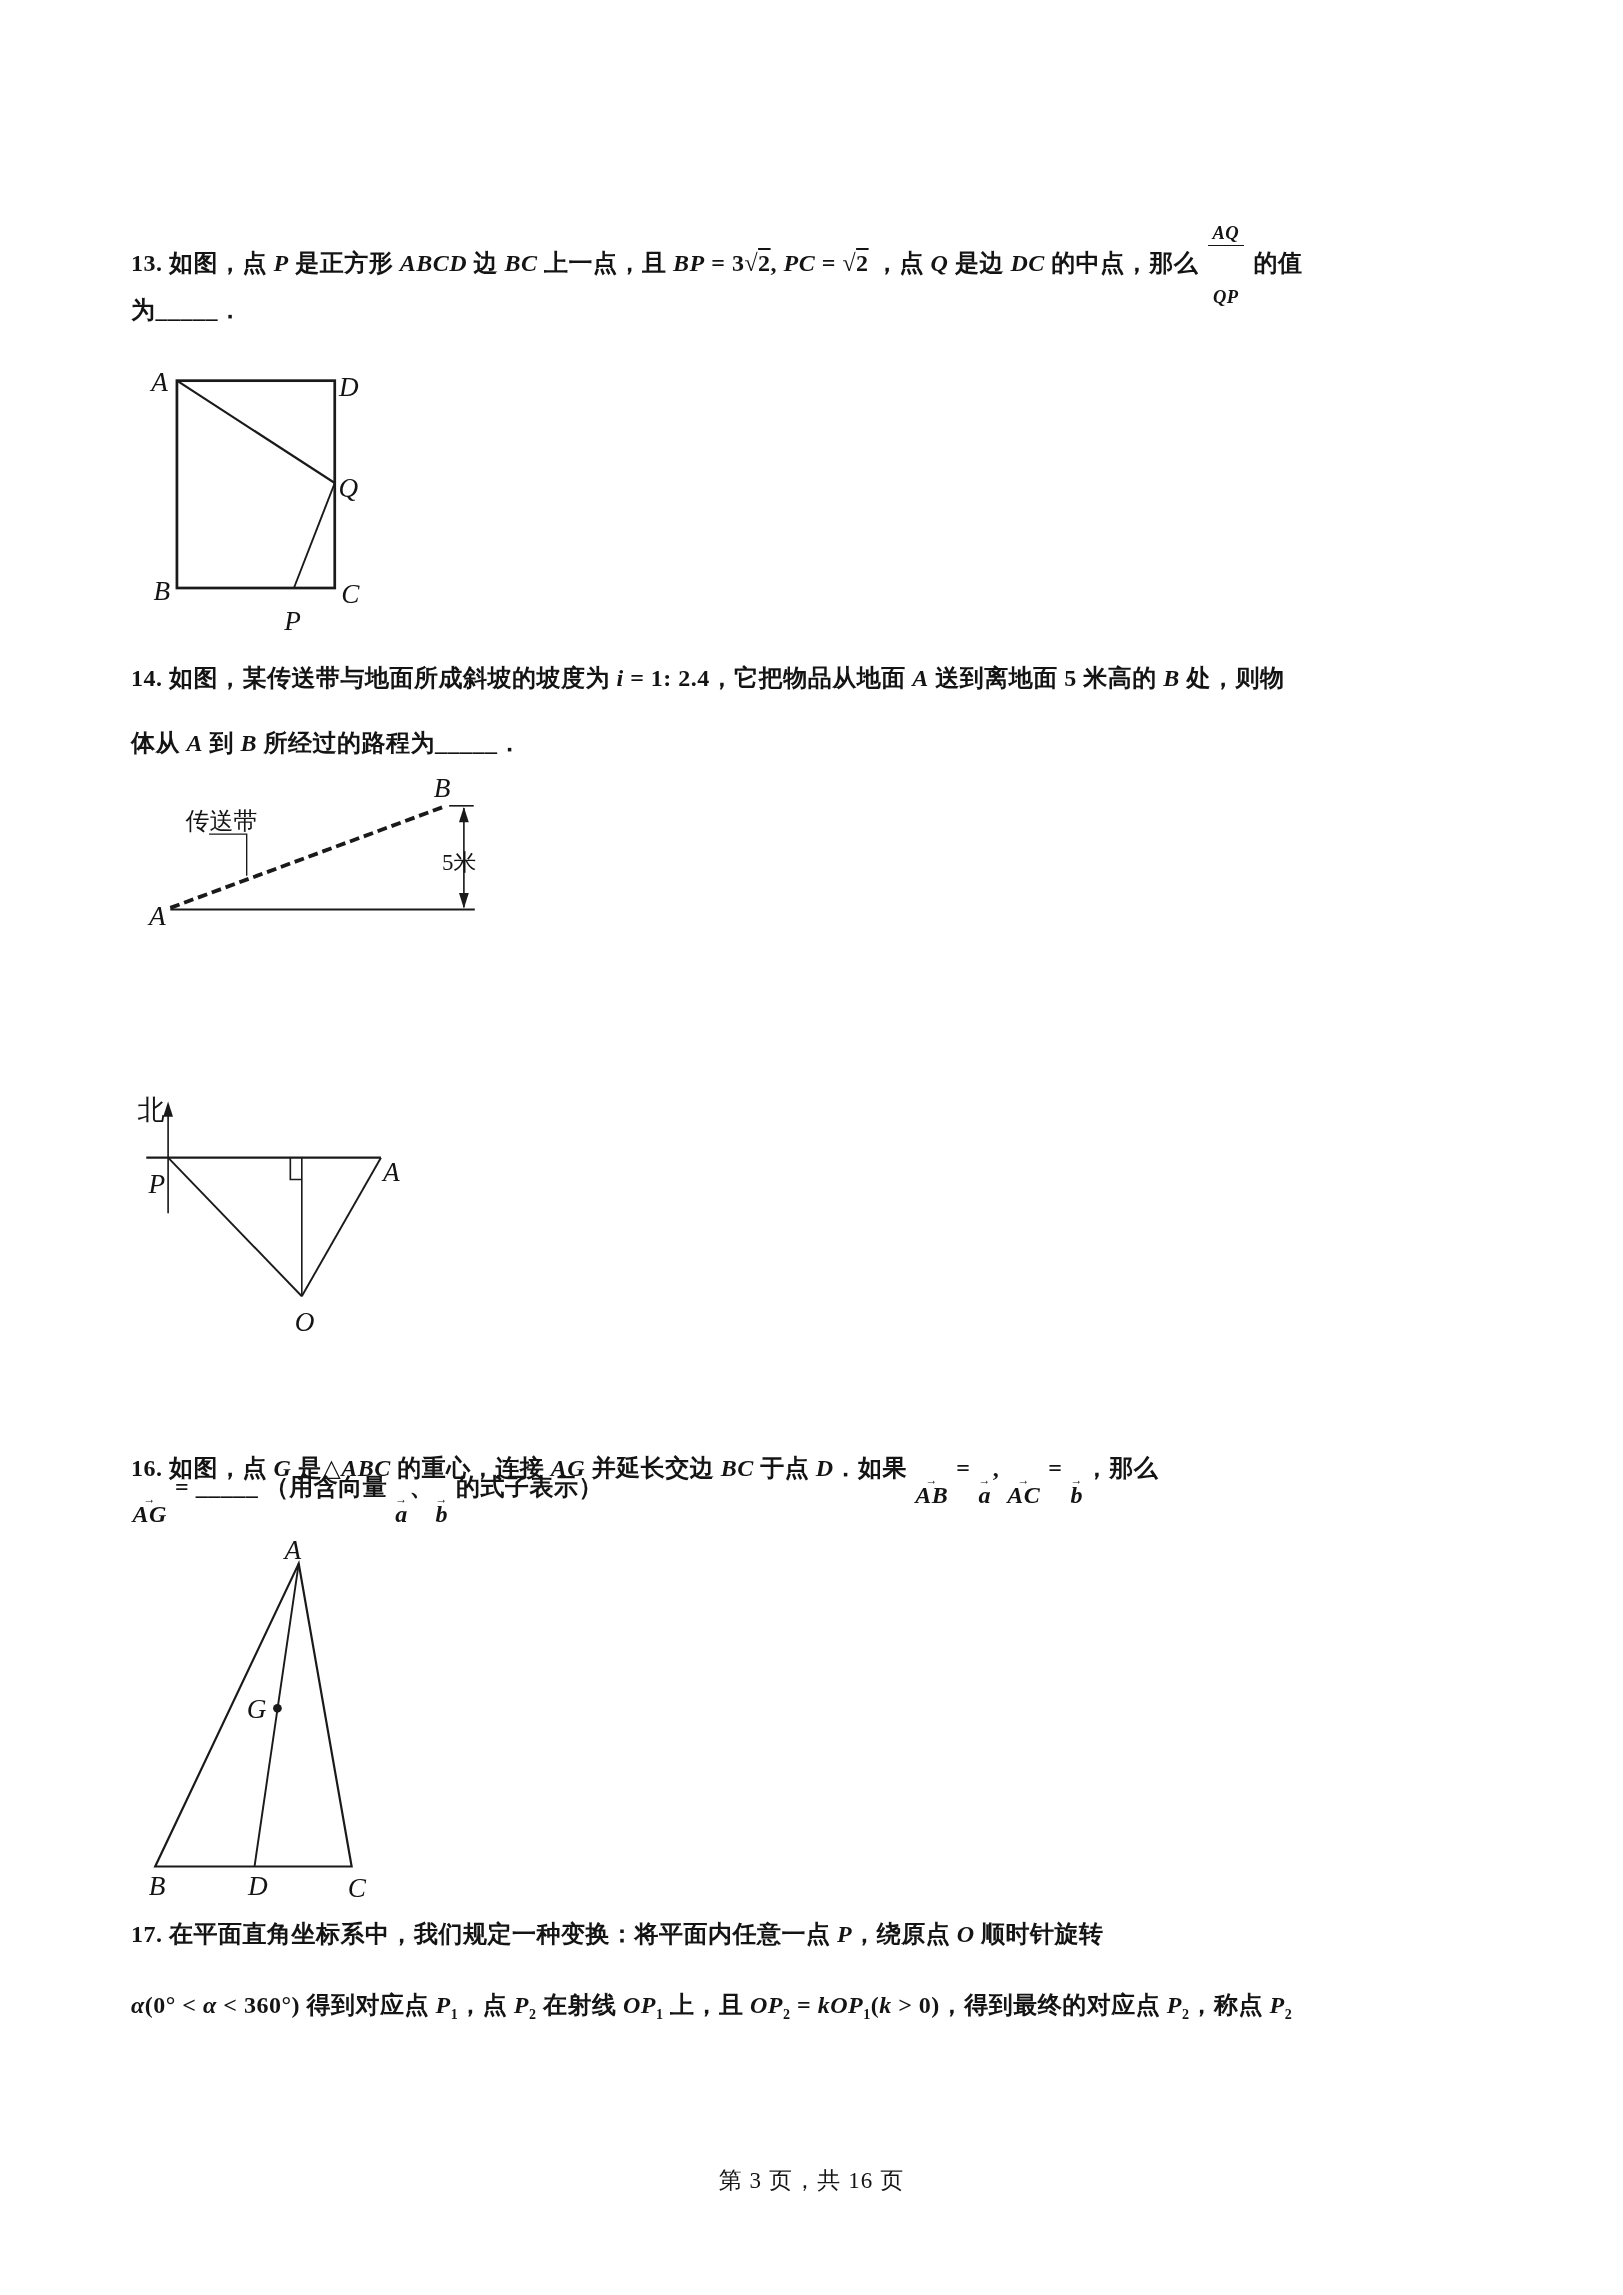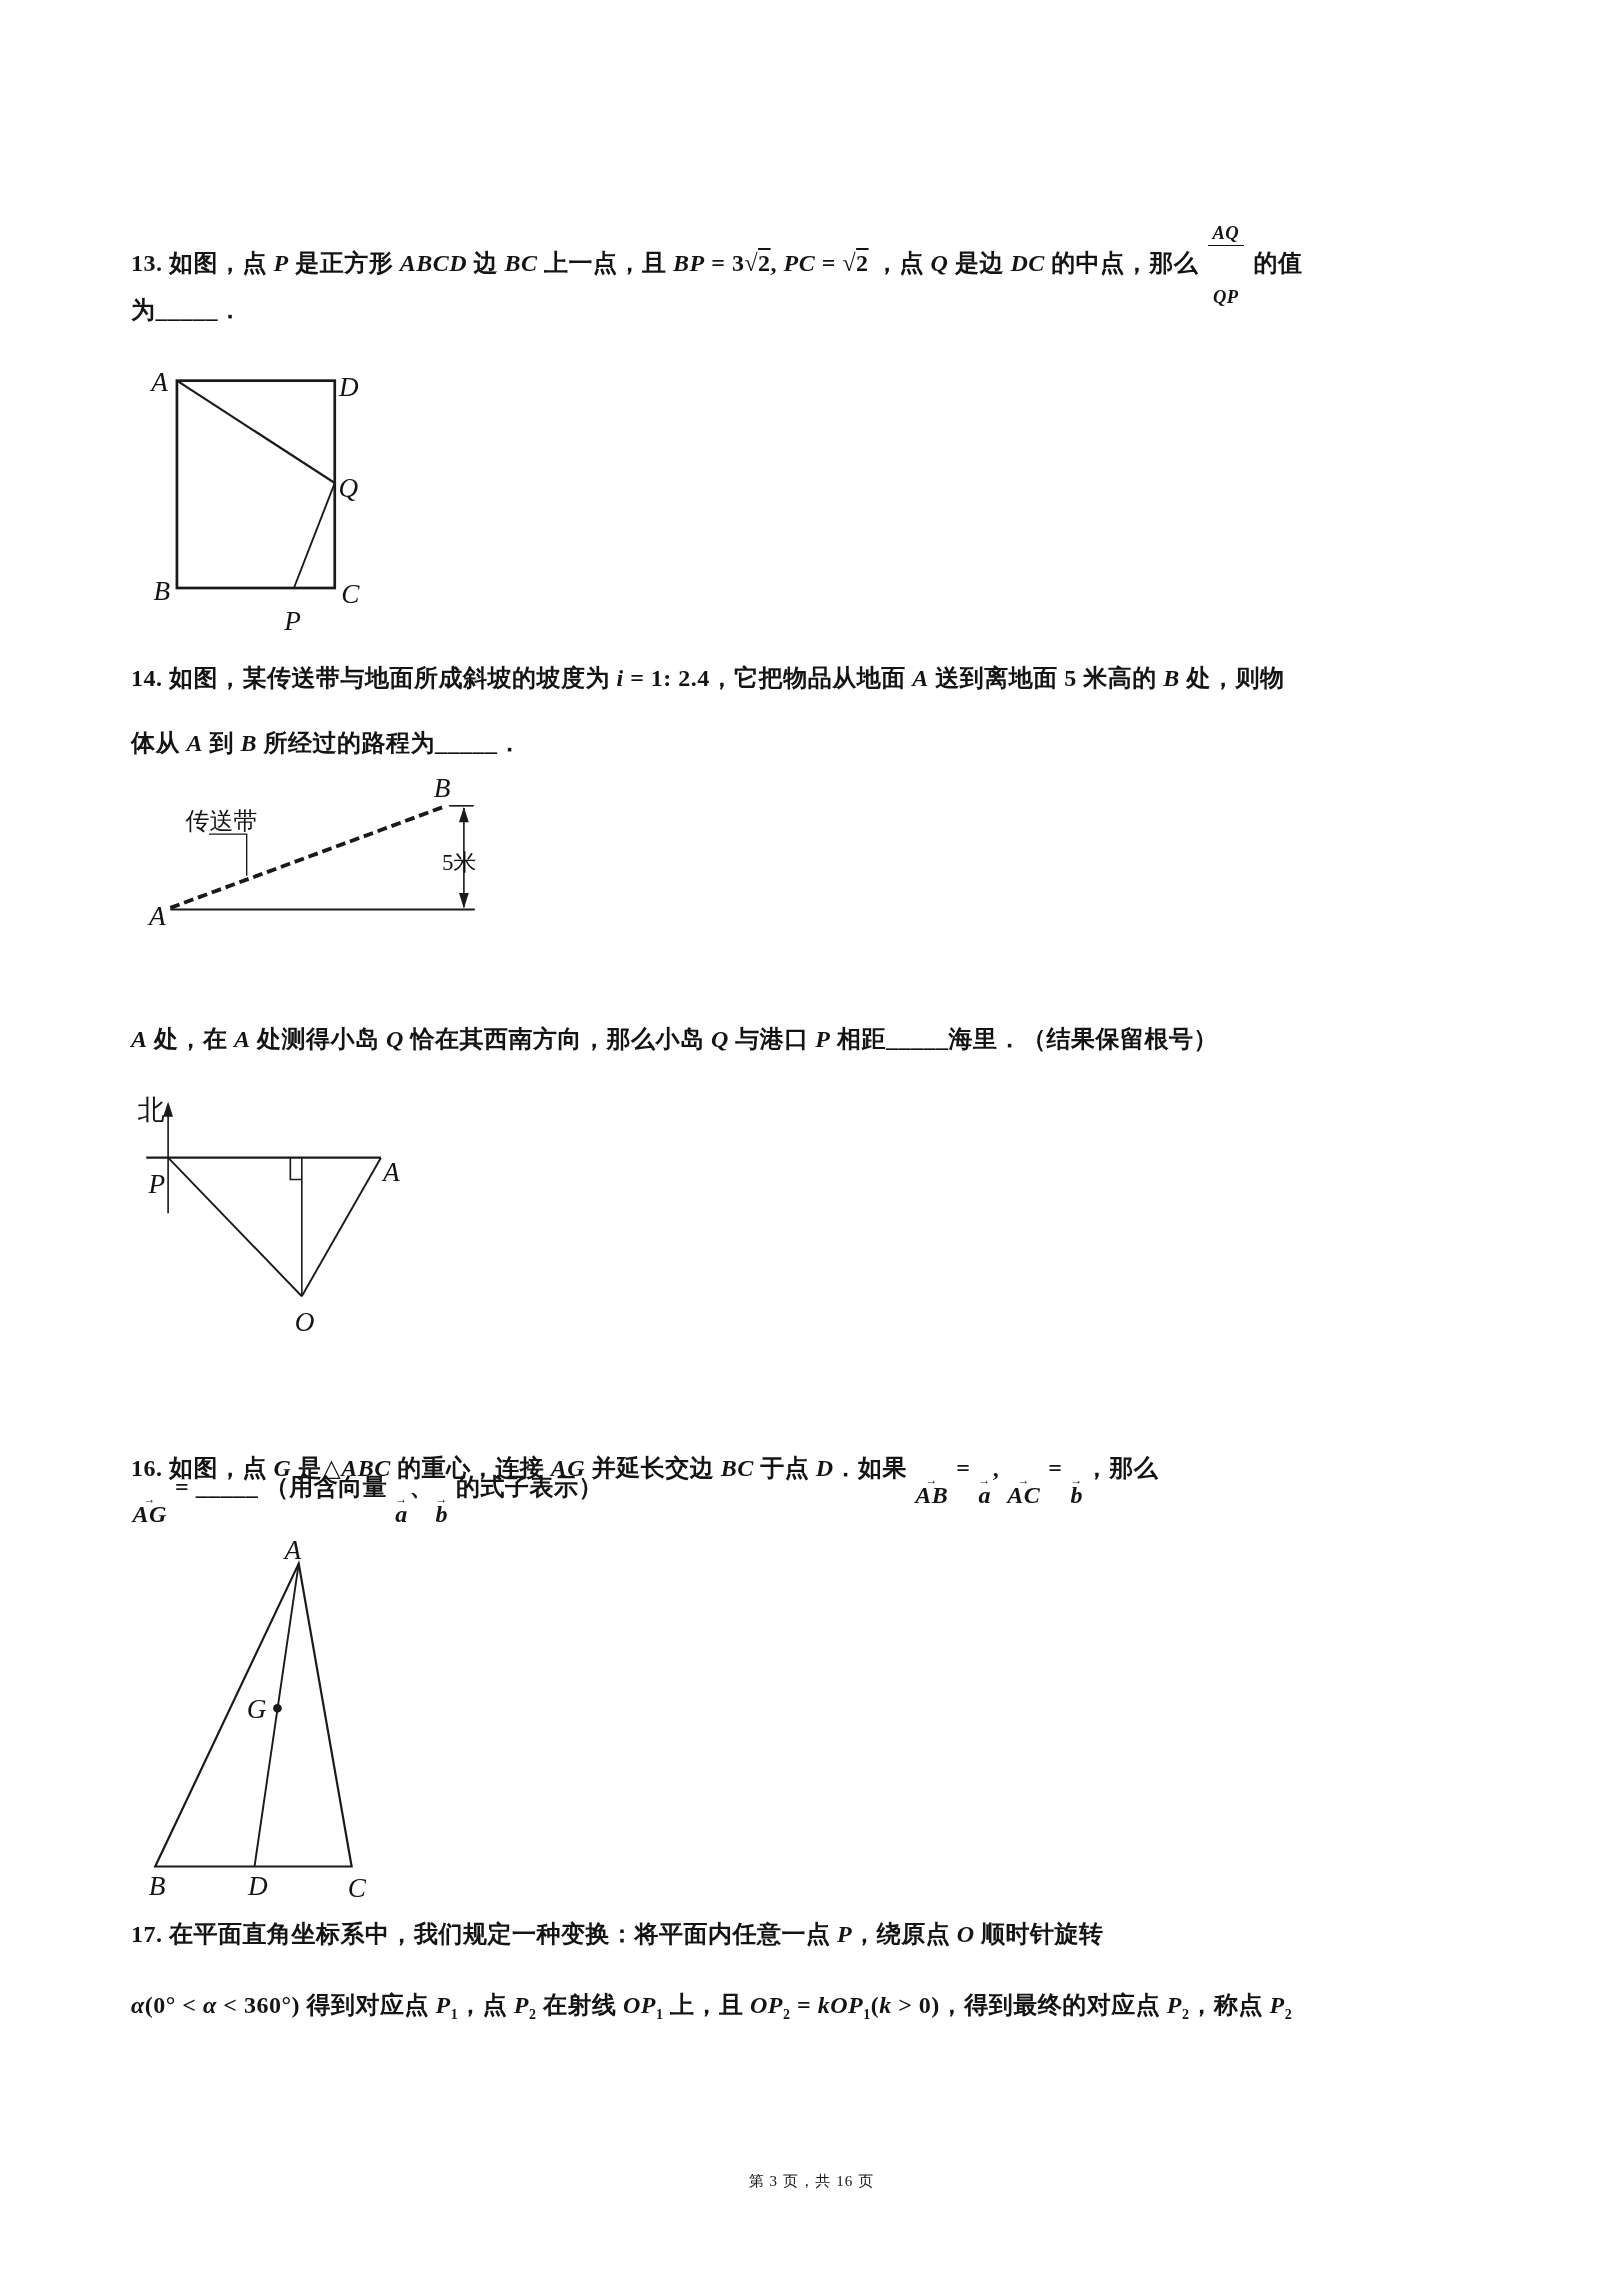--- a/index.html
+++ b/index.html
@@ -26,21 +26,21 @@
   .va{font-size:12px;line-height:7.6px;height:7.6px;}
   .vb{font-style:italic;line-height:23px;}
   sub{font-size:14px;line-height:0;}
   .fig{position:absolute;}
   .fig svg{display:block;}
   .fig text{font-family:"Liberation Serif","DejaVu Serif",serif;fill:#141414;}
   .lbl{font-style:italic;font-size:50px;}
   .cjk{font-style:normal;}
   .footer{
     position:absolute;left:0;top:2167px;width:100%;text-align:center;
-    font-size:15px;line-height:28px;letter-spacing:1.1px;
+    font-size:23px;line-height:28px;letter-spacing:1.1px;
   }
   .stroke{stroke:#1a1a1a;fill:none;}
 </style>
 </head>
 <body>
 
 <div class="page">
 
   <div class="tline" style="top:222px;"><span>13. 如图，点 </span><span class="it">P</span><span> 是正方形 </span><span class="it">ABCD</span><span> 边 </span><span class="it">BC</span><span> 上一点，且 </span><span class="it">BP</span><span> = 3</span><span class="sq"><span>√</span><span class="rad">2</span></span><span>, </span><span class="it">PC</span><span> = </span><span class="sq"><span>√</span><span class="rad">2</span></span><span> ，点 </span><span class="it">Q</span><span> 是边 </span><span class="it">DC</span><span> 的中点，那么 </span><span class="fr">
         <span class="frn">AQ</span>
@@ -74,21 +74,20 @@
       <line class="stroke" x1="610" y1="62" x2="610" y2="244" stroke-width="3"></line>
       <polygon points="610,60 601,88 619,88" fill="#1a1a1a"></polygon>
       <polygon points="610,246 601,218 619,218" fill="#1a1a1a"></polygon>
       <text class="lbl" x="555" y="42" font-size="46">B</text>
       <text class="lbl" x="33" y="276" font-size="46">A</text>
       <text class="cjk" x="100" y="100" font-size="44">传送带</text>
       <text class="cjk" x="570" y="175" font-size="42">5米</text>
     </svg>
   </div>
 
-  <div class="tline" style="top:1023px;"><span class="it">A</span><span> 处，在 </span><span class="it">A</span><span> 处测得小岛 </span><span class="it">Q</span><span> 恰在其西南方向，那么小岛 </span><span class="it">Q</span><span> 与港口 </span><span class="it">P</span><span> 相距_____海里．（结果保留根号）</span></div>
 
   <div class="fig" style="left:131px;top:1085px;">
     <svg width="502" height="273" viewBox="0 0 920 500">
       <line class="stroke" x1="68" y1="52" x2="68" y2="235" stroke-width="3"></line>
       <polygon points="68,30 59,58 77,58" fill="#1a1a1a"></polygon>
       <line class="stroke" x1="28" y1="133" x2="458" y2="133" stroke-width="4"></line>
       <line class="stroke" x1="313" y1="133" x2="313" y2="387" stroke-width="3"></line>
       <polyline class="stroke" points="292,133 292,173 313,173" stroke-width="3"></polyline>
       <line class="stroke" x1="68" y1="133" x2="313" y2="387" stroke-width="3.5"></line>
       <line class="stroke" x1="458" y1="133" x2="313" y2="387" stroke-width="3.5"></line>

